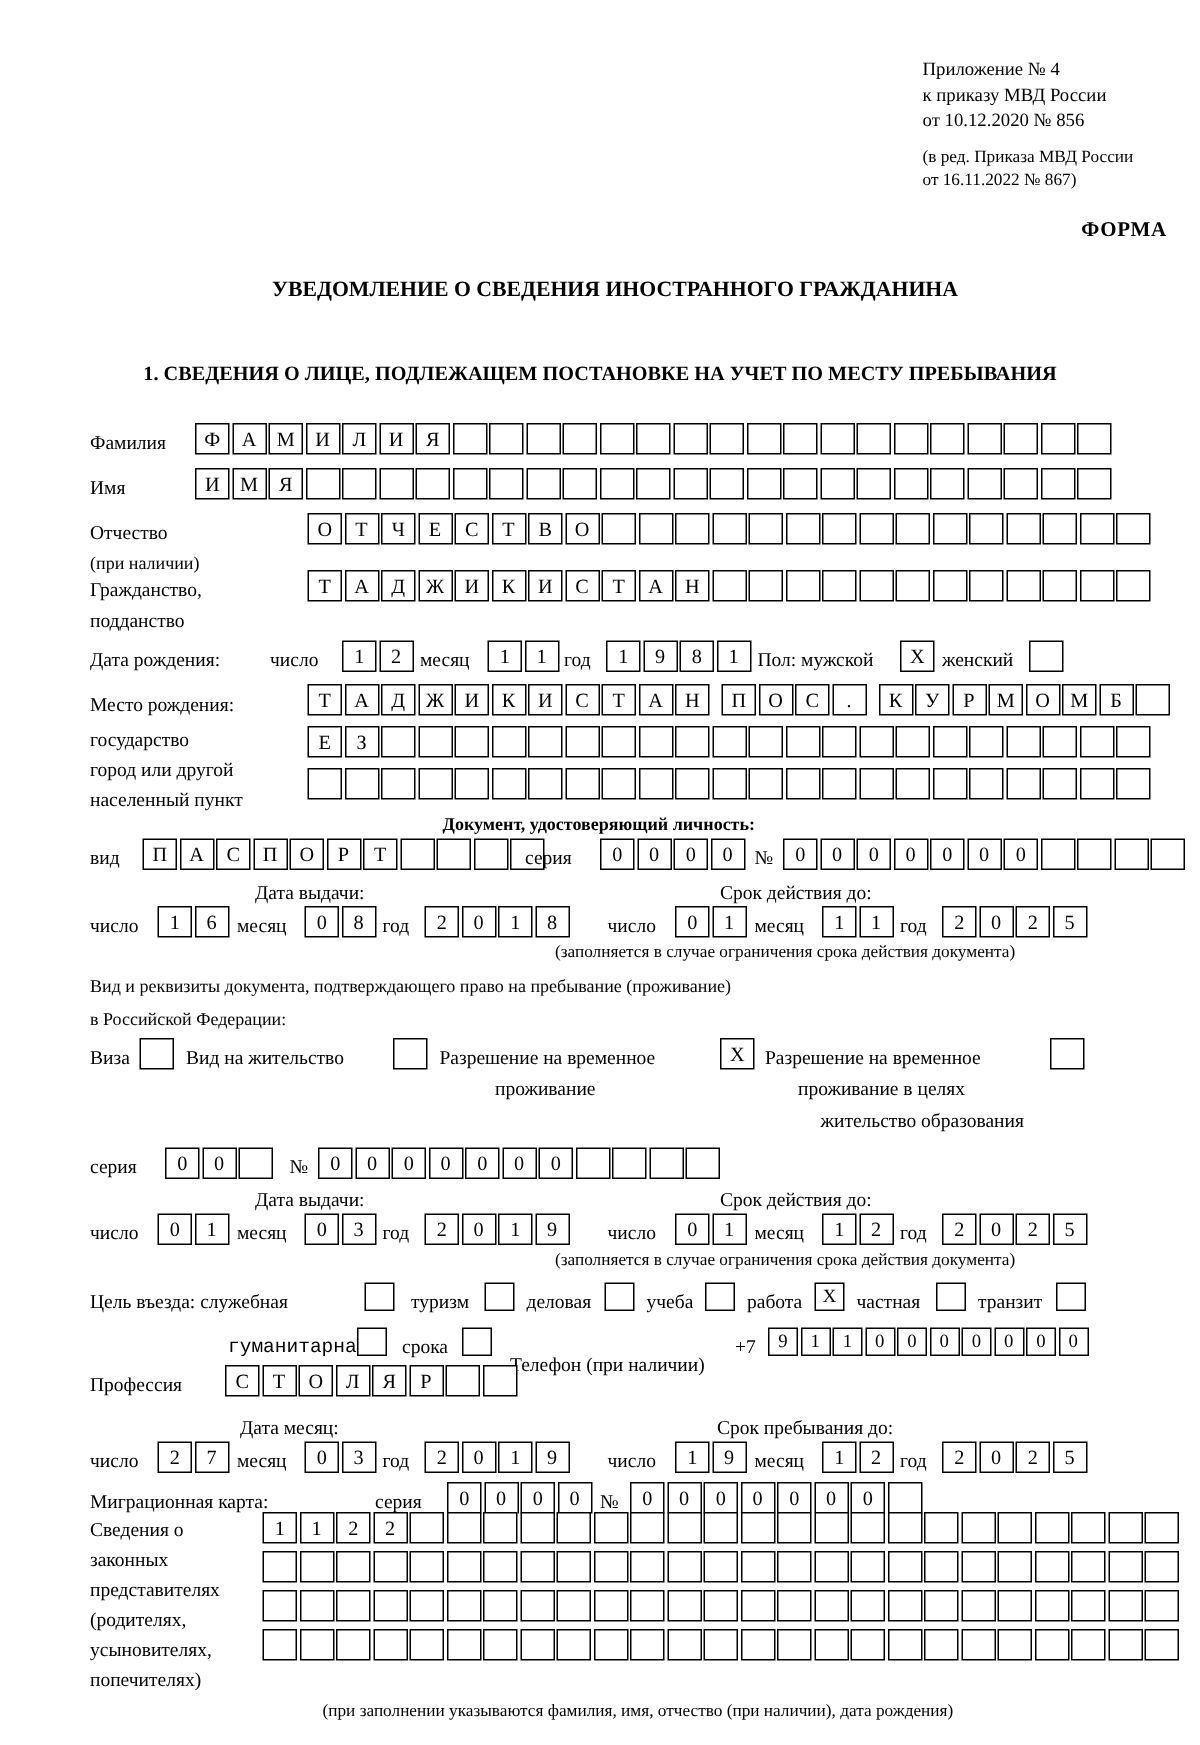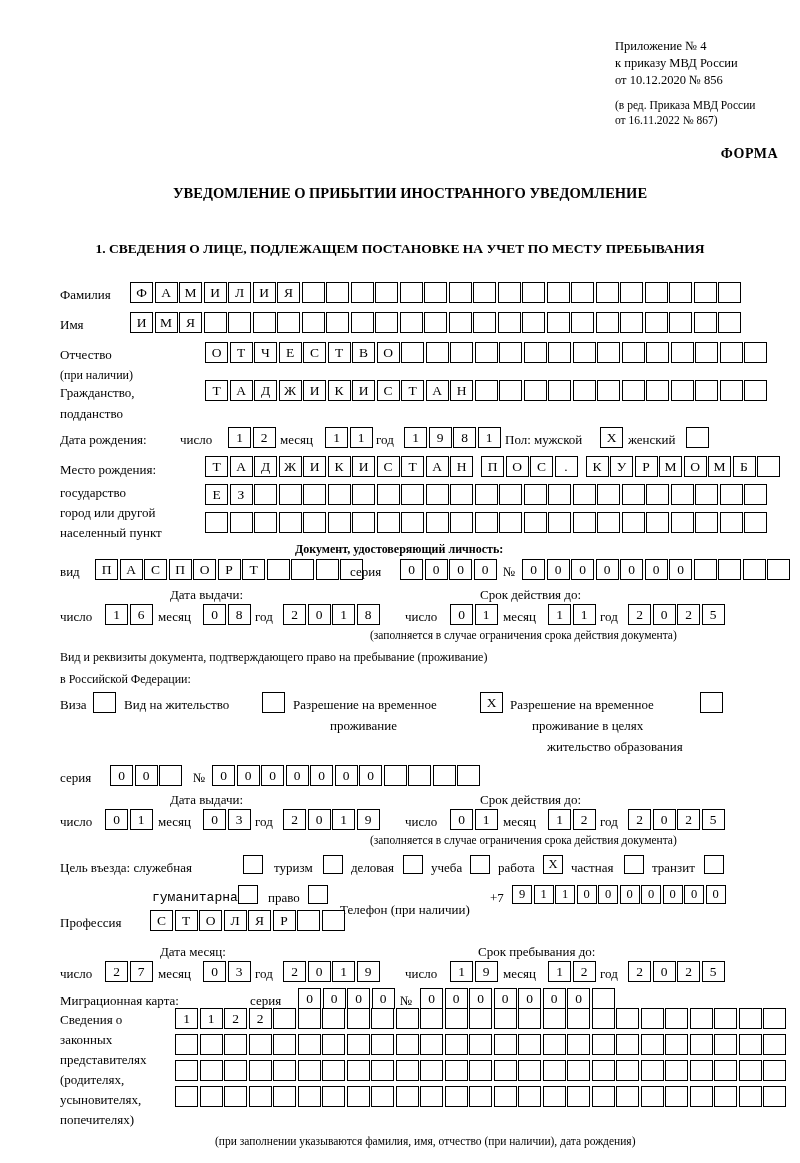--- a/index.html
+++ b/index.html
@@ -127,21 +127,21 @@
     <div>от 10.12.2020 № 856</div>
     <div class="grp2">
       <div>(в ред. Приказа МВД России</div>
       <div>от 16.11.2022 № 867)</div>
     </div>
   </div>
 
   <div class="forma">ФОРМА</div>
 
   <div class="title">
-    <div>УВЕДОМЛЕНИЕ О ПРИБЫТИИ ИНОСТРАННОГО УВЕДОМЛЕНИЕ</div>
+    <div>УВЕДОМЛЕНИЕ О СВЕДЕНИЯ ИНОСТРАННОГО ГРАЖДАНИНА</div>
   </div>
 
   <div class="section1">1. СВЕДЕНИЯ О ЛИЦЕ, ПОДЛЕЖАЩЕМ ПОСТАНОВКЕ НА УЧЕТ ПО МЕСТУ ПРЕБЫВАНИЯ</div>
 
   <div class="lbl" style="left:60px; top:287px;">Фамилия</div>
   <div class="boxrow" id="row-surname" style="left:130px; top:282px;">
       <div class="cell">Ф</div>
       <div class="cell">А</div>
       <div class="cell">М</div>
       <div class="cell">И</div>
@@ -549,21 +549,21 @@
     </div>
   <div class="lbl" style="left:652px; top:860px;">транзит</div>
   <div class="boxrow" id="row-chk-transit" style="left:704px; top:855px;">
       <div class="cell chk"></div>
     </div>
 
   <div class="lbl" style="left:152px; top:890px;font-family:Liberation Mono, monospace;">гуманитарная</div>
   <div class="boxrow" id="row-chk-humanitarian" style="left:238px; top:885px;">
       <div class="cell chk"></div>
     </div>
-  <div class="lbl" style="left:268px; top:890px;">право</div>
+  <div class="lbl" style="left:268px; top:890px;">срока</div>
   <div class="boxrow" id="row-chk-other" style="left:308px; top:885px;">
       <div class="cell chk"></div>
     </div>
   <div class="lbl" style="left:340px; top:902px;">Телефон (при наличии)</div>
   <div class="lbl" style="left:490px; top:890px;">+7</div>
   <div class="boxrow" id="row-phone" style="left:512px; top:885px;">
       <div class="cell phone">9</div>
       <div class="cell phone">1</div>
       <div class="cell phone">1</div>
       <div class="cell phone">0</div>

